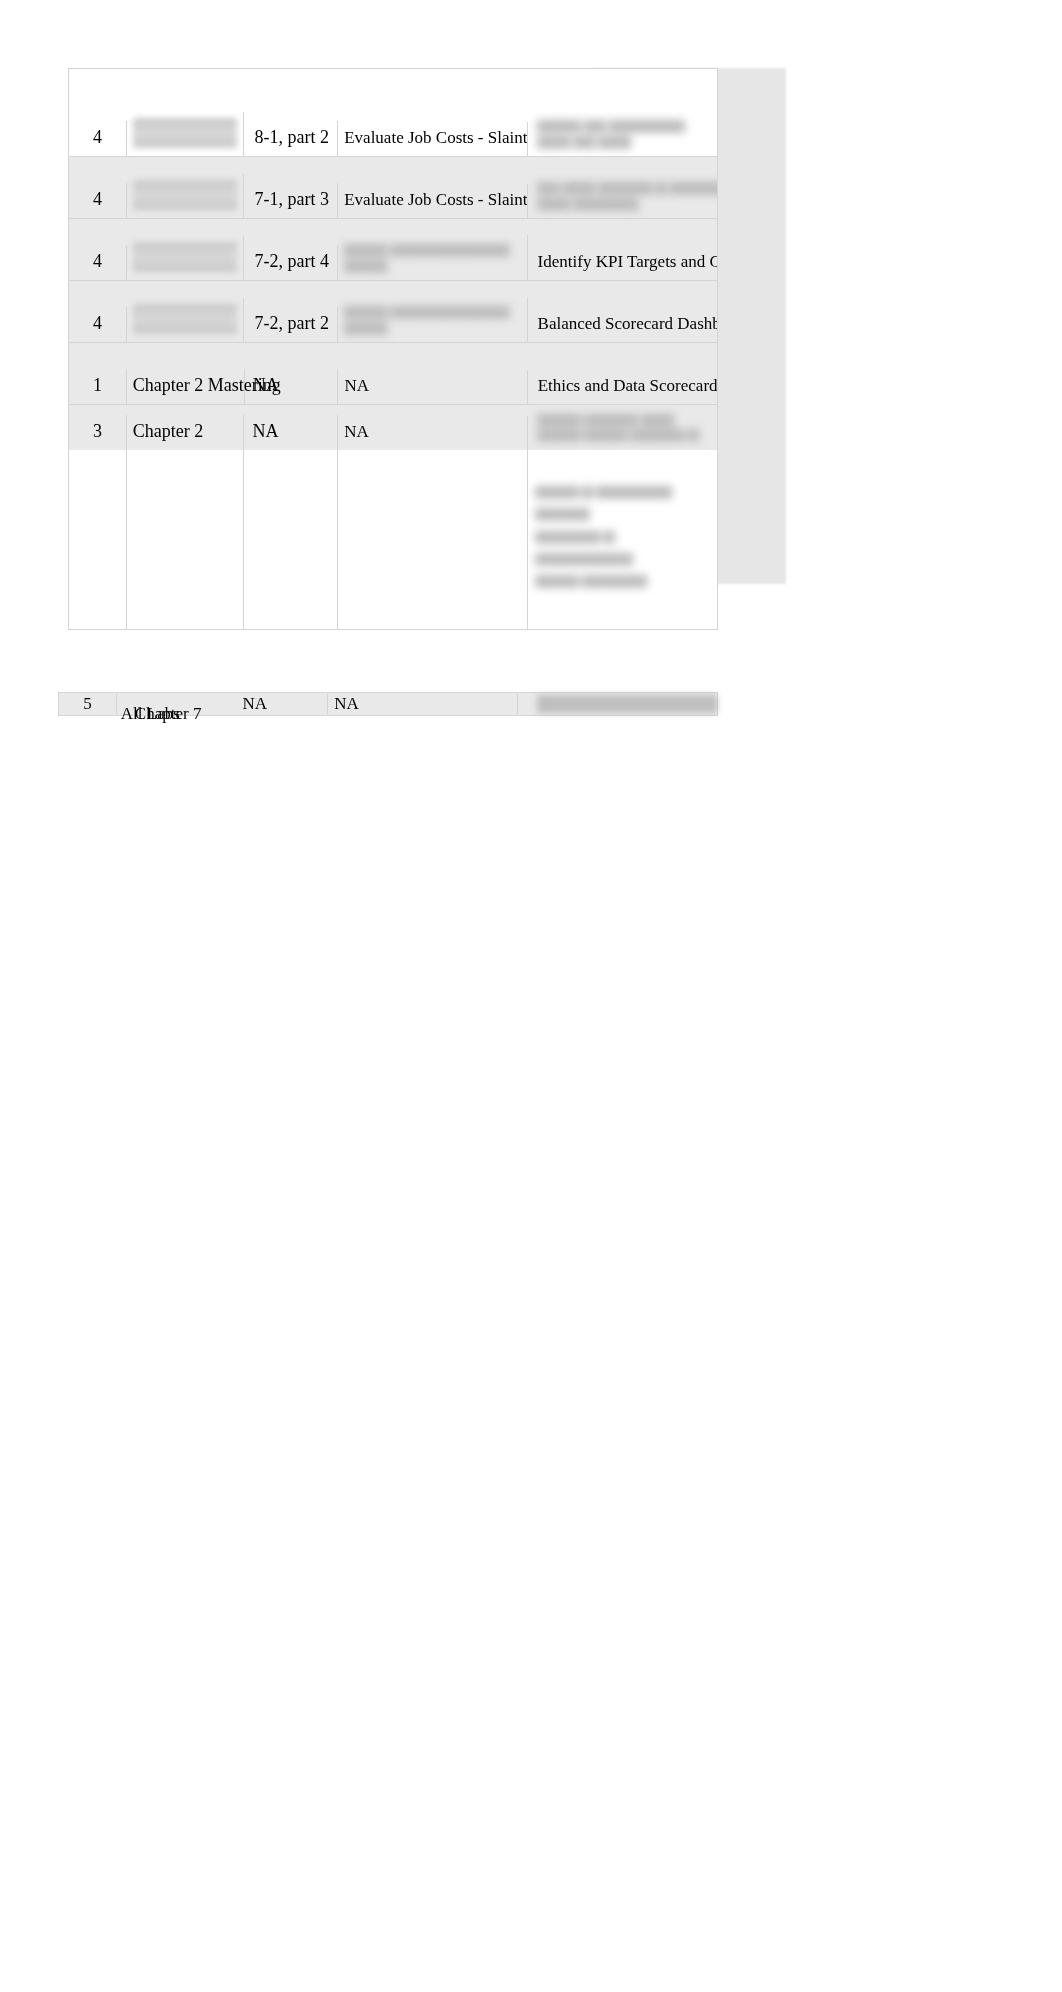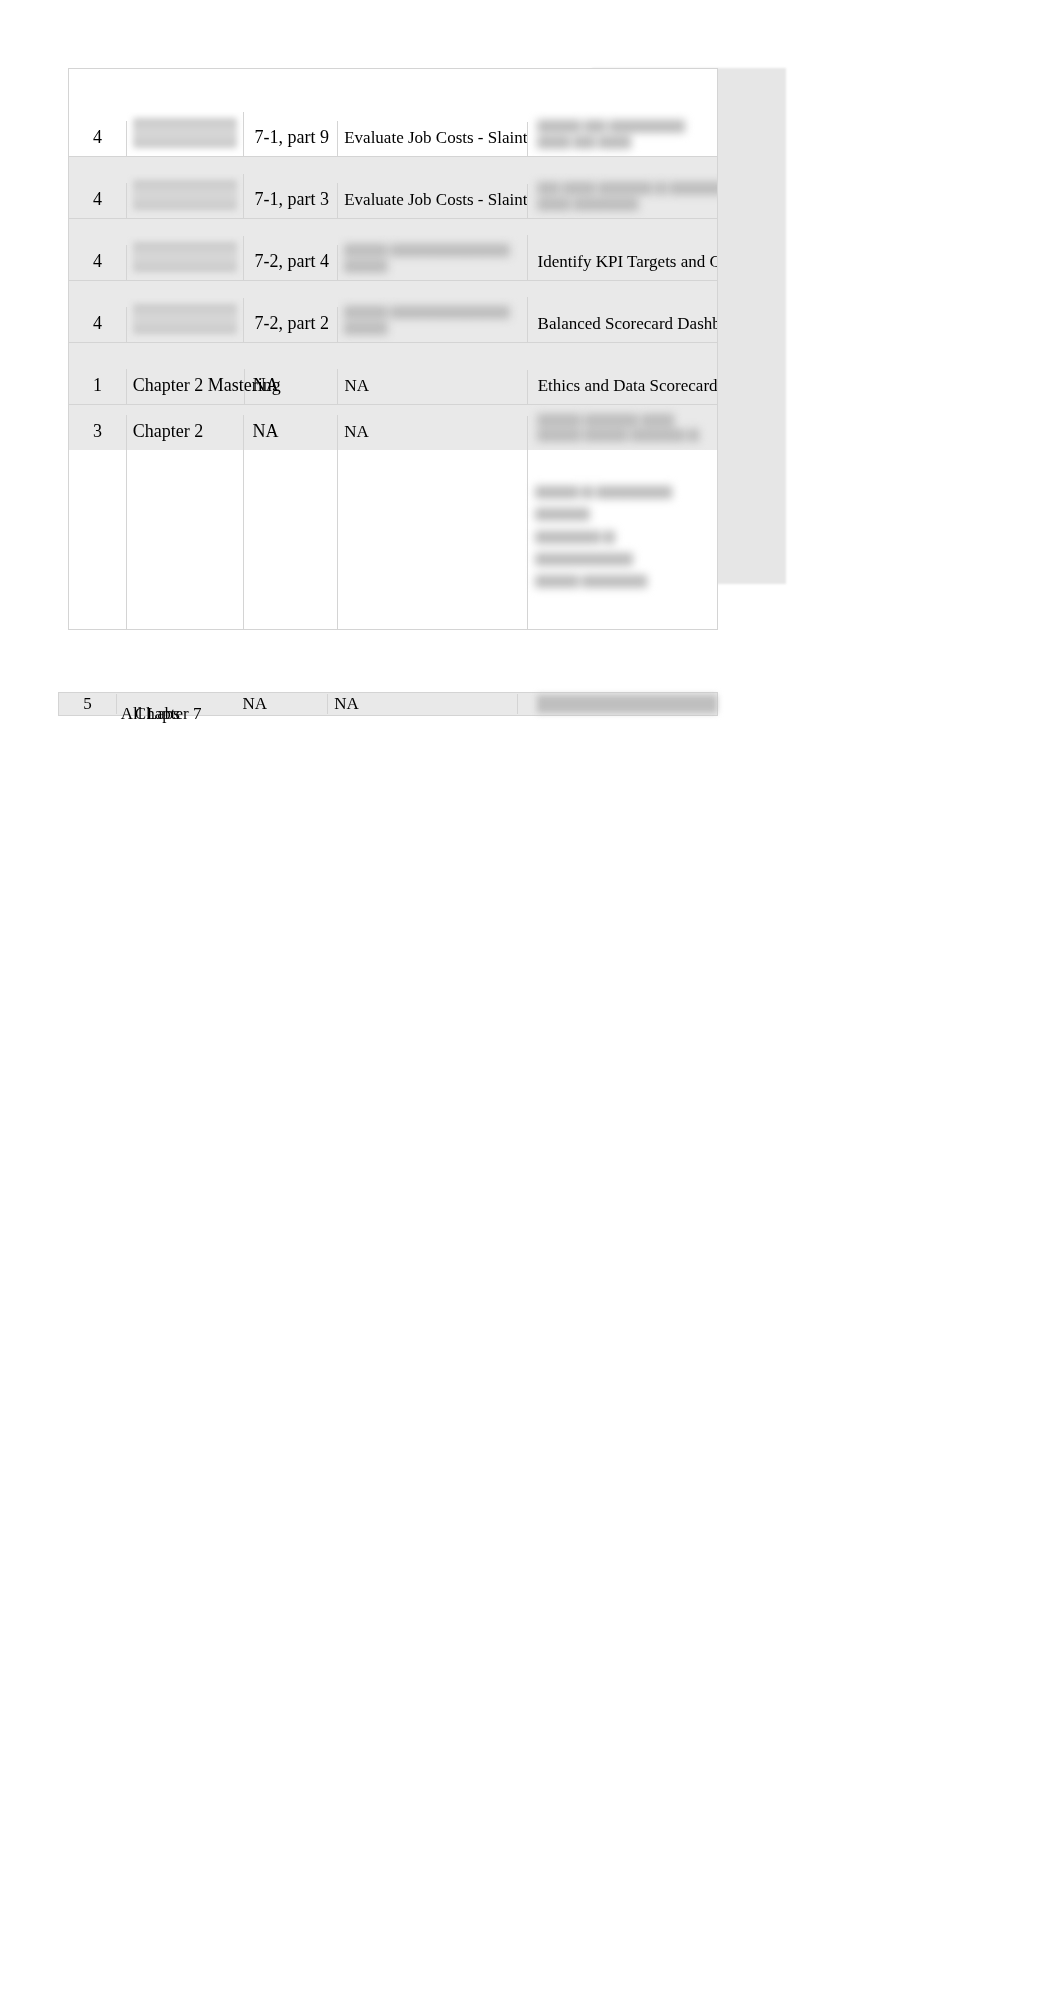--- a/index.html
+++ b/index.html
@@ -118,21 +118,21 @@
 <div class="table-wrap">
   <div class="col-shade"></div>
 
   <div class="content-z">
 
   <div class="row white tall">
     <div class="cell c0">4</div>
     <div class="cell c1">
           <div class="blur-img"></div>
         </div>
-    <div class="cell c2 center">7-1, part 9</div>
+    <div class="cell c2 center">8-1, part 2</div>
     <div class="cell c3">Evaluate Job Costs - Slainte</div>
     <div class="cell c4">
           <div class="blur-small">▆▆▆▆ ▆▆ ▆▆▆▆▆▆▆<br>▆▆▆ ▆▆ ▆▆▆</div>
         </div>
   </div>
 
   <div class="row med">
     <div class="cell c0">4</div>
     <div class="cell c1">
           <div class="blur-img"></div>

